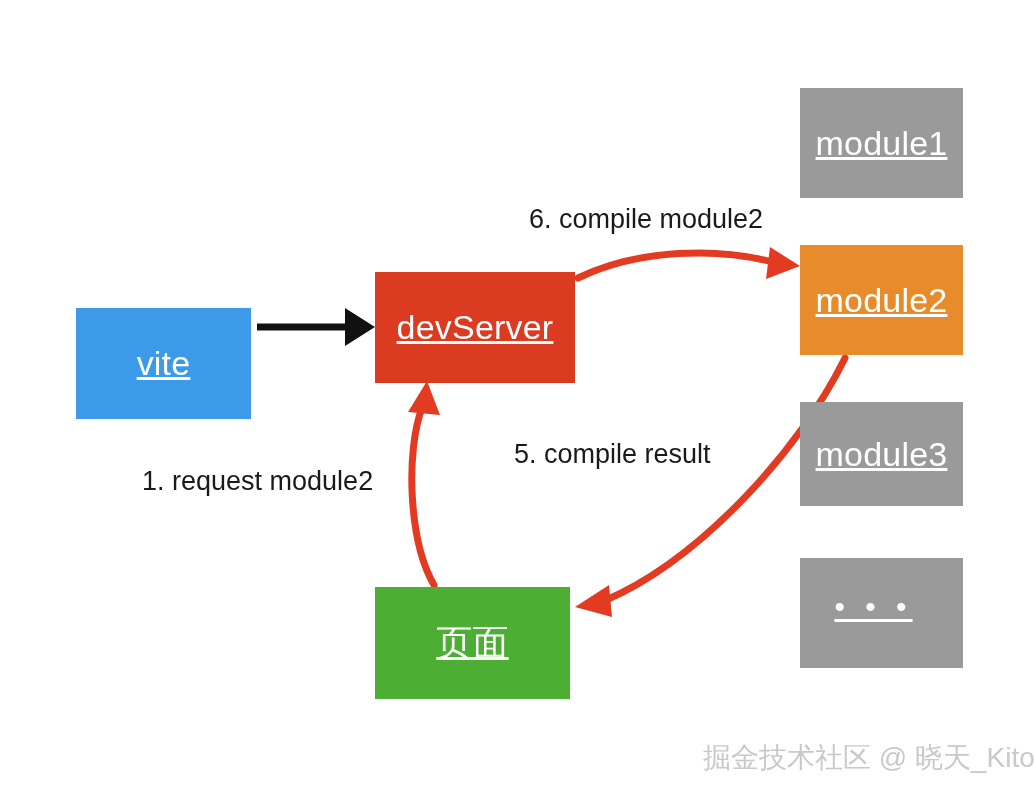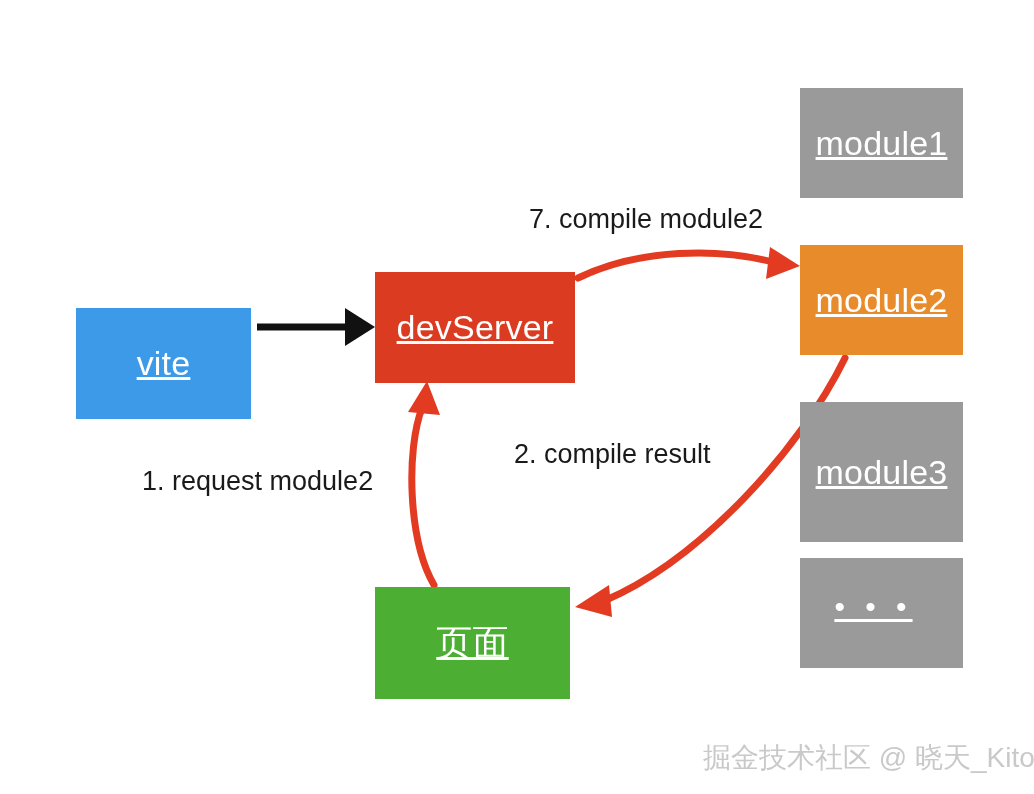--- a/index.html
+++ b/index.html
@@ -47,21 +47,21 @@
   .node-module1 {
     left: 800px; top: 88px;   width: 163px; height: 110px;
     background: #9a9a9a;
   }
   .node-module2 {
     left: 800px; top: 245px;  width: 163px; height: 110px;
     background: #e88b2a;
     align-items: center;
   }
   .node-module3 {
-    left: 800px; top: 402px;  width: 163px; height: 140px;
+    left: 800px; top: 402px;  width: 163px; height: 104px;
     background: #9a9a9a;
   }
   .node-more {
     left: 800px; top: 558px;  width: 163px; height: 110px;
     background: #9a9a9a;
     font-size: 30px;
     letter-spacing: 6px;
     justify-content: center;
     align-items: center;
   }
@@ -149,19 +149,19 @@
   <div class="node node-module3">
     <span>module3</span>
   </div>
 
   <div class="node node-more">
     <span class="dots">• • •</span>
   </div>
 
   <div class="edge-label label-1">1. request module2</div>
 
-  <div class="edge-label label-2">7. compile module2</div>
+  <div class="edge-label label-2">6. compile module2</div>
 
-  <div class="edge-label label-3">2. compile result</div>
+  <div class="edge-label label-3">5. compile result</div>
 
   <div class="watermark">掘金技术社区 @ 晓天_Kito</div>
 
 </div>
 
 </body></html>

